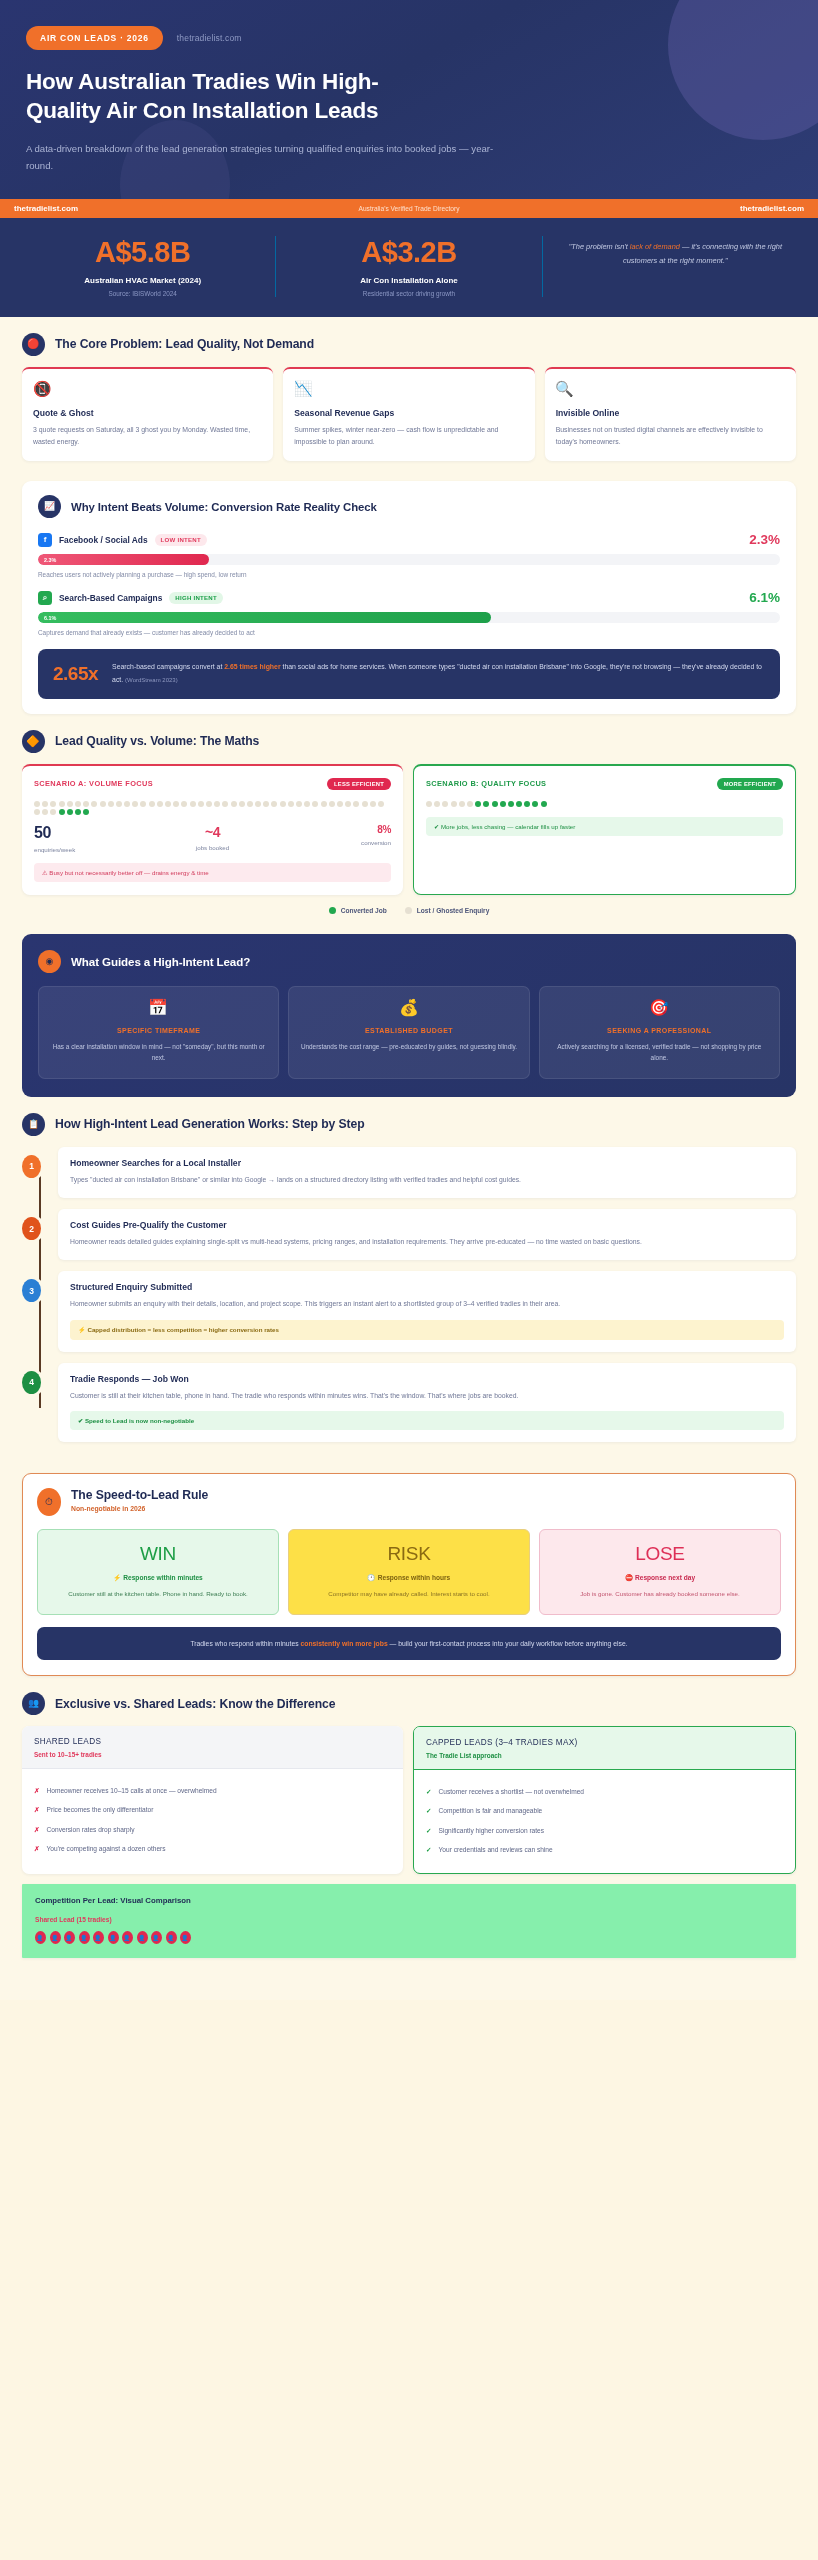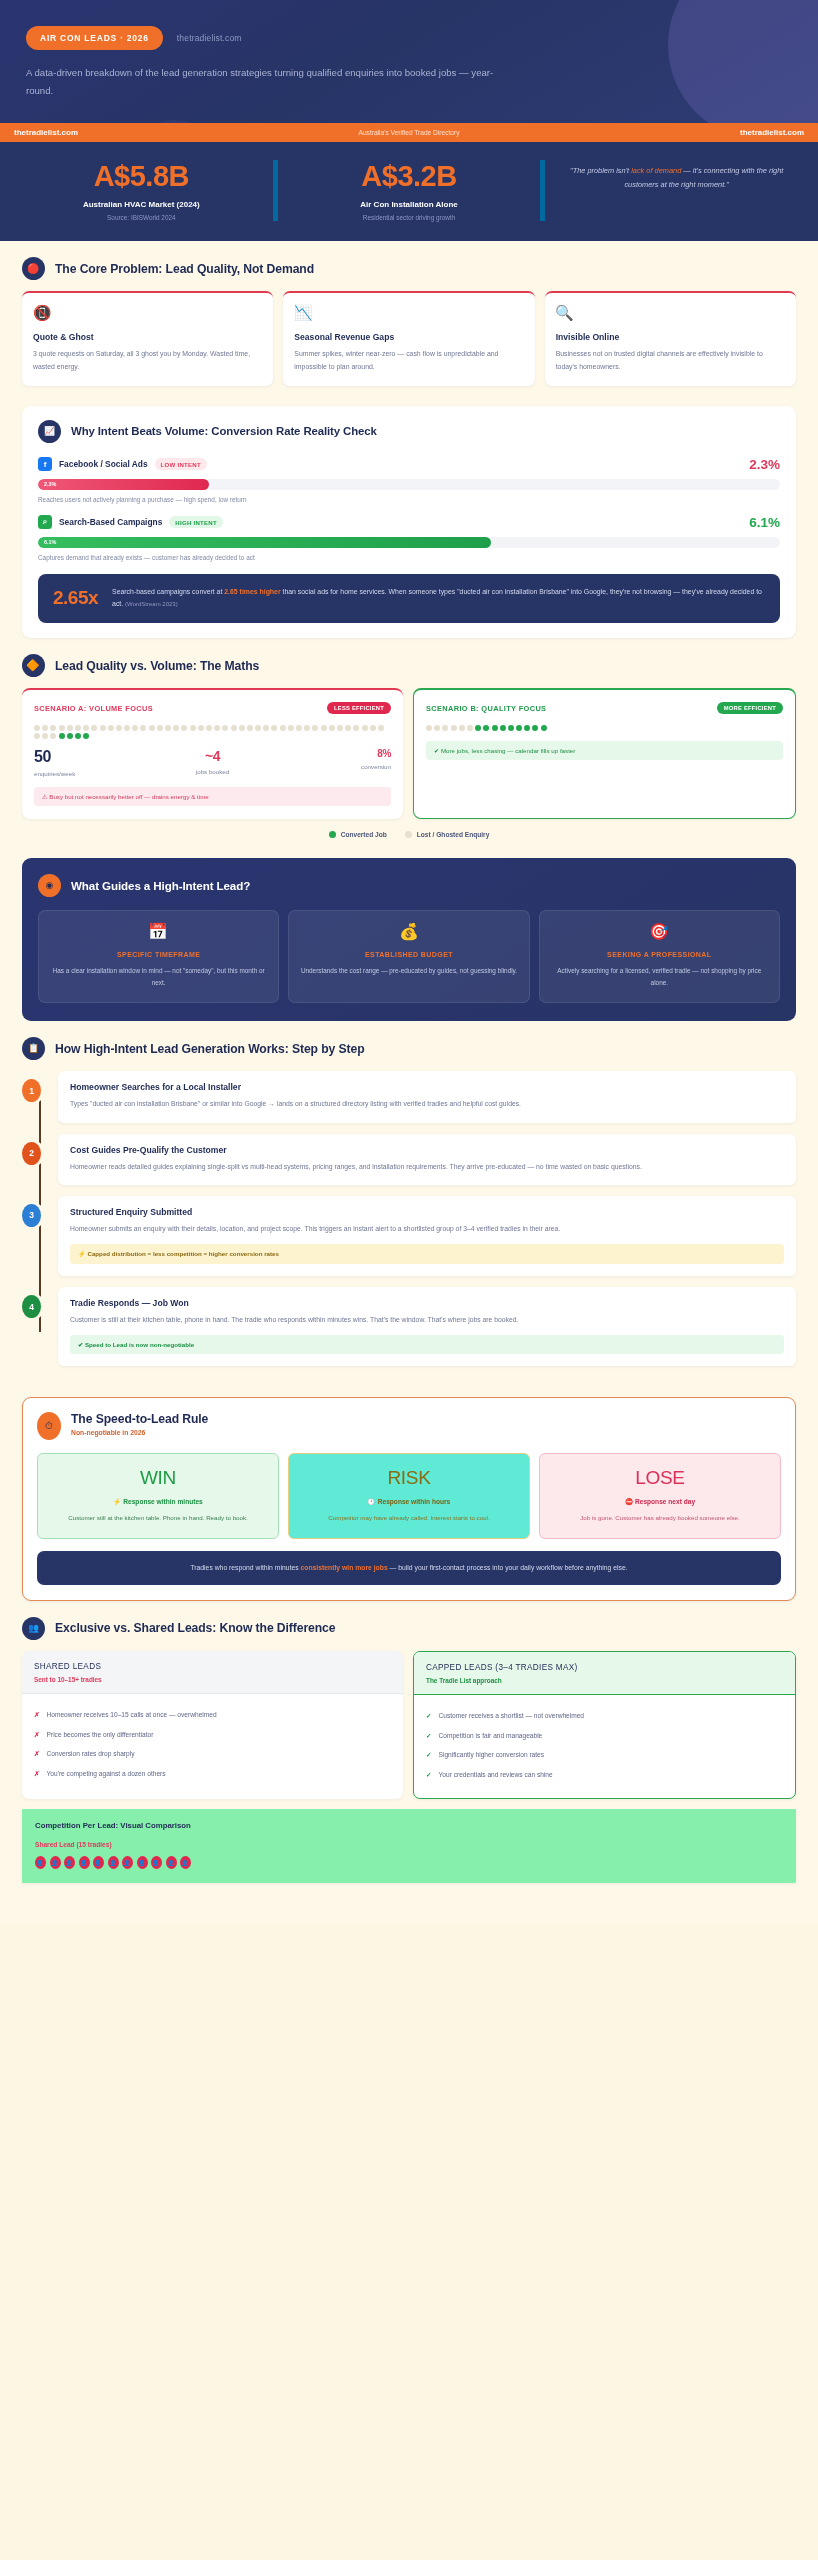--- a/index.html
+++ b/index.html
@@ -47,21 +47,21 @@
     padding:5px 14px; color:#fff;
   }
   .strip .sd { font-size:8px; font-weight:bold; }
   .strip .sc { font-size:6.6px; color:#ffe1cd; }
 
   
   .stats {
     background:#273466; display:flex; padding:18px 10px 20px 10px;
   }
   .stat { flex:1; text-align:center; padding:0 8px; }
-  .stat + .stat { border-left:5px solid #0369a1; }
+  .stat + .stat { border-left:1px solid #0369a1; }
   .stat-val { color:#f0702a; font-size:29px; font-weight:bold; letter-spacing:-.5px;}
   .stat-lab { color:#fff; font-size:8px; font-weight:bold; margin-top:7px;}
   .stat-src { color:#8b97c4; font-size:6.4px; margin-top:5px;}
   .stat-quote { color:#c3cae3; font-size:7.4px; font-style:italic; line-height:1.85; padding-top:4px;}
   .stat-quote .hl { color:#f0702a; }
 
   
   .sec { padding: 16px 22px 0 22px; }
   .sec-head { display:flex; align-items:center; gap:10px; margin-bottom:11px;}
   .badge-ic {
@@ -194,21 +194,21 @@
     box-shadow:0 1px 3px rgba(40,50,100,.07);
   }
   .speedpanel .sec-head { margin-bottom:13px; align-items:flex-start;}
   .speedpanel .badge-ic { width:24px; height:28px; border-radius:50%;}
   .sp-sub { font-size:6.8px; color:#d2622a; margin-top:3px; font-weight:bold;}
   .wrl { display:flex; gap:9px;}
   .wr {
     flex:1; border-radius:6px; padding:13px 10px 14px 10px; text-align:center;
   }
   .wr.win { background:#e6f8ea; border:1px solid #a6e0b6;}
-  .wr.risk { background:#5eead4; border:1px solid #e8cf7f;}
+  .wr.risk { background:#fde047; border:1px solid #e8cf7f;}
   .wr.lose { background:#fde8ec; border:1px solid #f0bccb;}
   .wr-t { font-size:19px; font-weight:normal; letter-spacing:-.3px;}
   .wr.win .wr-t { color:#1d9e46;}
   .wr.risk .wr-t { color:#8a6a12;}
   .wr.lose .wr-t { color:#de2f57;}
   .wr-s { font-size:6.6px; font-weight:bold; margin-top:9px;}
   .wr.win .wr-s { color:#1d8f43;}
   .wr.risk .wr-s { color:#7d6211;}
   .wr.lose .wr-s { color:#c92a4f;}
   .wr-p { font-size:6.2px; line-height:1.75; margin-top:7px;}
@@ -254,20 +254,21 @@
 
 <div class="page">
 
   <div class="hero">
     <div class="hero-blob"></div>
     <div class="hero-blob2"></div>
     <div class="hero-top">
       <div class="pill">AIR CON LEADS · 2026</div>
       <div class="hero-dom">thetradielist.com</div>
     </div>
+    <h1 class="hero-title">How Australian Tradies Win High-Quality Air Con Installation Leads</h1>
     <div class="hero-sub">A data-driven breakdown of the lead generation strategies turning qualified enquiries into booked jobs — year-round.</div>
   </div>
 
   <div class="strip">
     <div class="sd">thetradielist.com</div>
     <div class="sc">Australia's Verified Trade Directory</div>
     <div class="sd">thetradielist.com</div>
   </div>
 
   <div class="stats">

